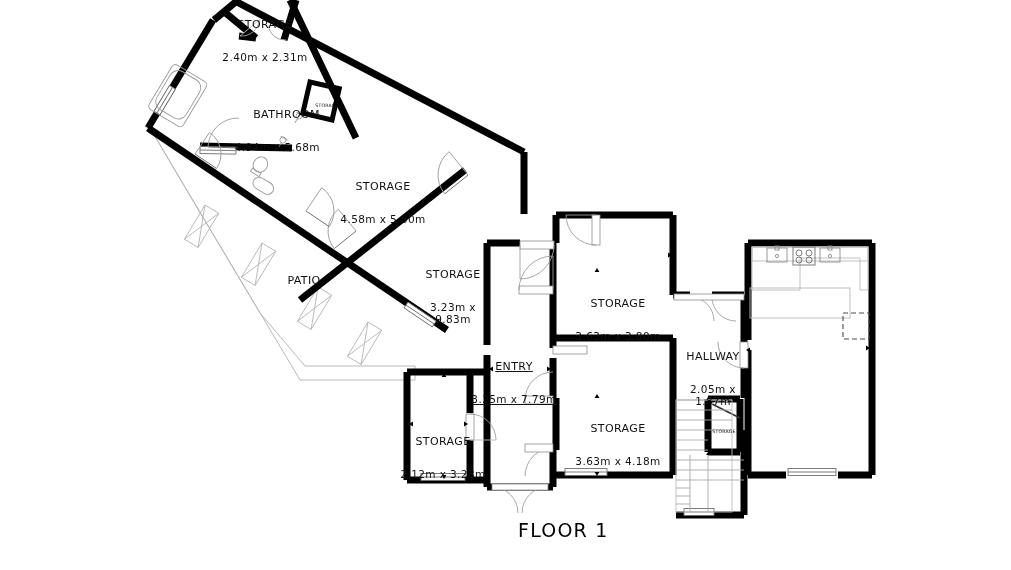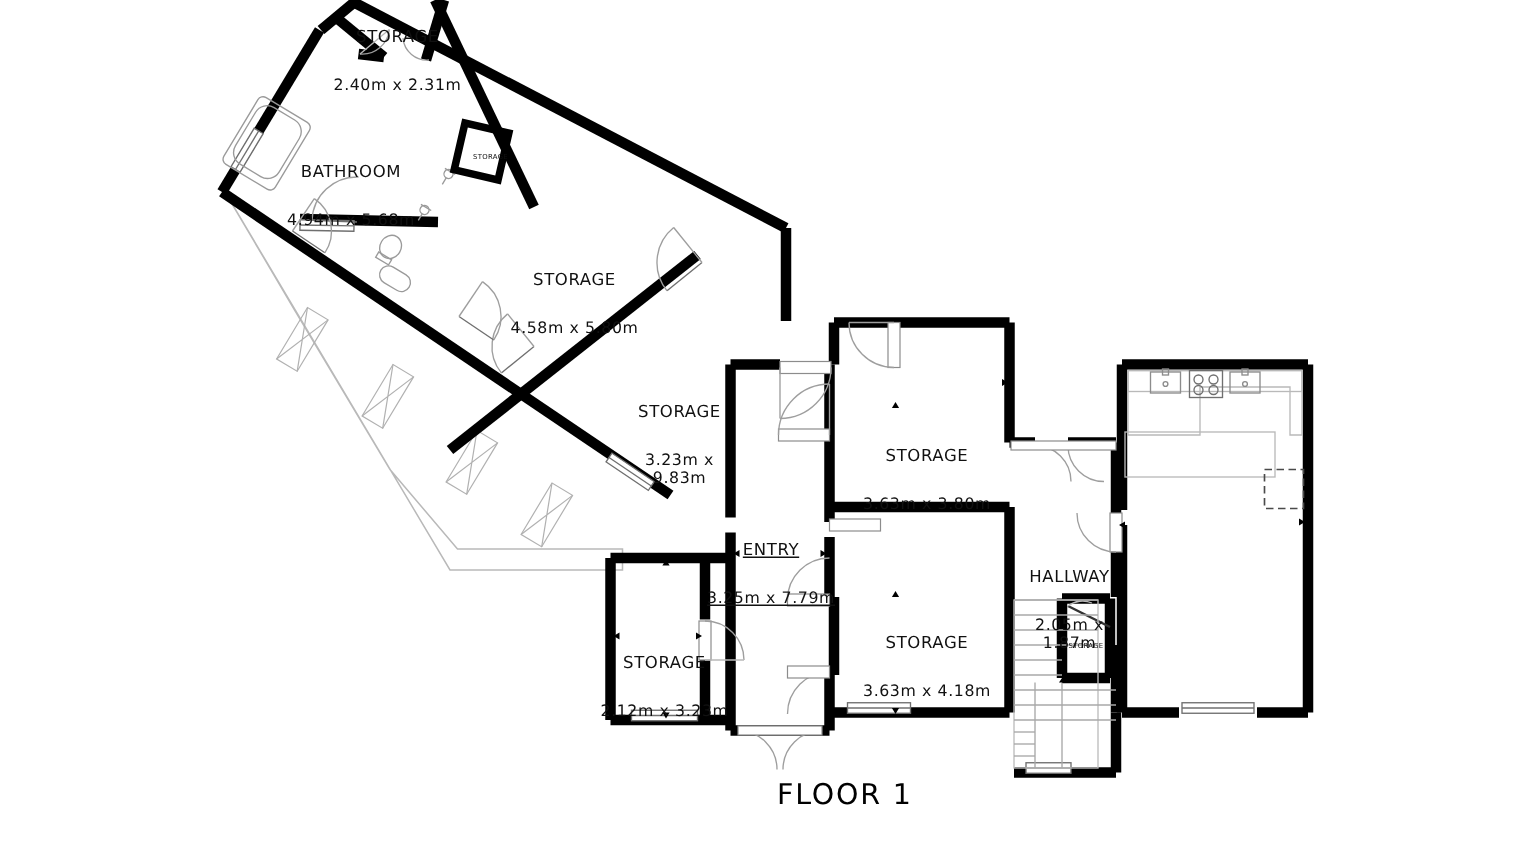--- a/index.html
+++ b/index.html
@@ -358,34 +358,37 @@
     <path d="M489,369 l4,2.4 l0,-4.8 z"></path>
     <path d="M551,369 l-4,2.4 l0,-4.8 z"></path>
   </g>
 </svg>
 
 <div class="roomlabel" style="left:205px;top:0px;width:120px;">
   <div class="rl-name">STORAGE</div>
   <div class="rl-dim">2.40m x 2.31m</div>
 </div>
 
-<div class="roomlabel" style="left:174px;top:90px;width:120px;">
+<div class="roomlabel" style="left:200px;top:90px;width:120px;text-align:right;">
   <div class="rl-name">BATHROOM</div>
   <div class="rl-dim">4.94m x 5.68m</div>
 </div>
 
 <div class="roomlabel tiny" style="left:310px;top:98px;width:34px;">
   <div>STORAGE</div>
 </div>
 
 <div class="roomlabel" style="left:323px;top:162px;width:120px;">
   <div class="rl-name">STORAGE</div>
   <div class="rl-dim">4.58m x 5.80m</div>
 </div>
 
+<div class="roomlabel" style="left:274px;top:256px;width:60px;">
+  <div class="rl-name">PATIO</div>
+</div>
 
 <div class="roomlabel" style="left:420px;top:250px;width:66px;">
   <div class="rl-name">STORAGE</div>
   <div class="rl-dim">3.23m x
 9.83m</div>
 </div>
 
 <div class="roomlabel" style="left:454px;top:342px;width:120px;text-decoration:underline;">
   <div class="rl-name">ENTRY</div>
   <div class="rl-dim">3.25m x 7.79m</div>
@@ -399,21 +402,21 @@
 <div class="roomlabel" style="left:558px;top:404px;width:120px;">
   <div class="rl-name">STORAGE</div>
   <div class="rl-dim">3.63m x 4.18m</div>
 </div>
 
 <div class="roomlabel" style="left:383px;top:417px;width:120px;">
   <div class="rl-name">STORAGE</div>
   <div class="rl-dim">2.12m x 3.23m</div>
 </div>
 
-<div class="roomlabel" style="left:680px;top:360px;width:66px;">
+<div class="roomlabel" style="left:680px;top:332px;width:66px;">
   <div class="rl-name">HALLWAY</div>
   <div class="rl-dim">2.05m x
 1.87m</div>
 </div>
 
 <div class="roomlabel tiny" style="left:707px;top:424px;width:34px;">
   <div>STORAGE</div>
 </div>
 
 

